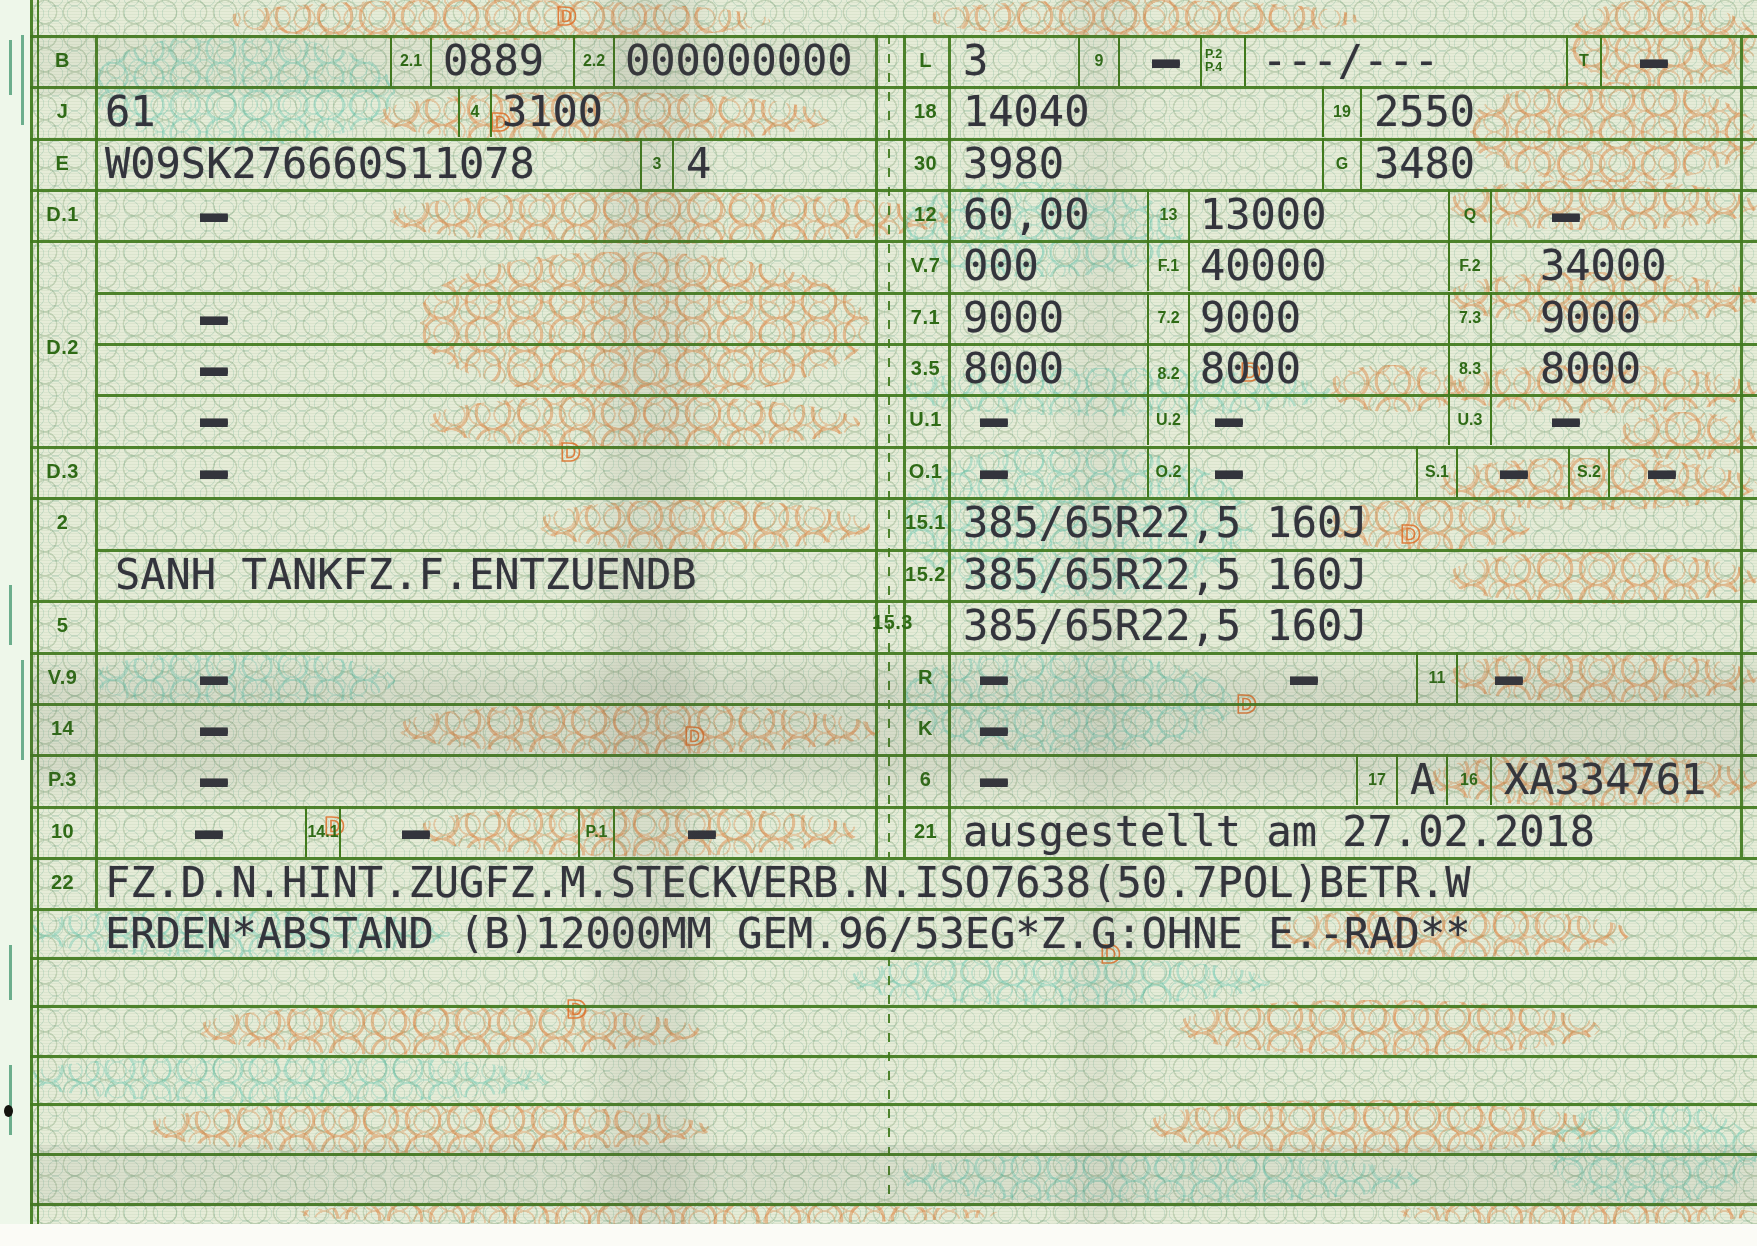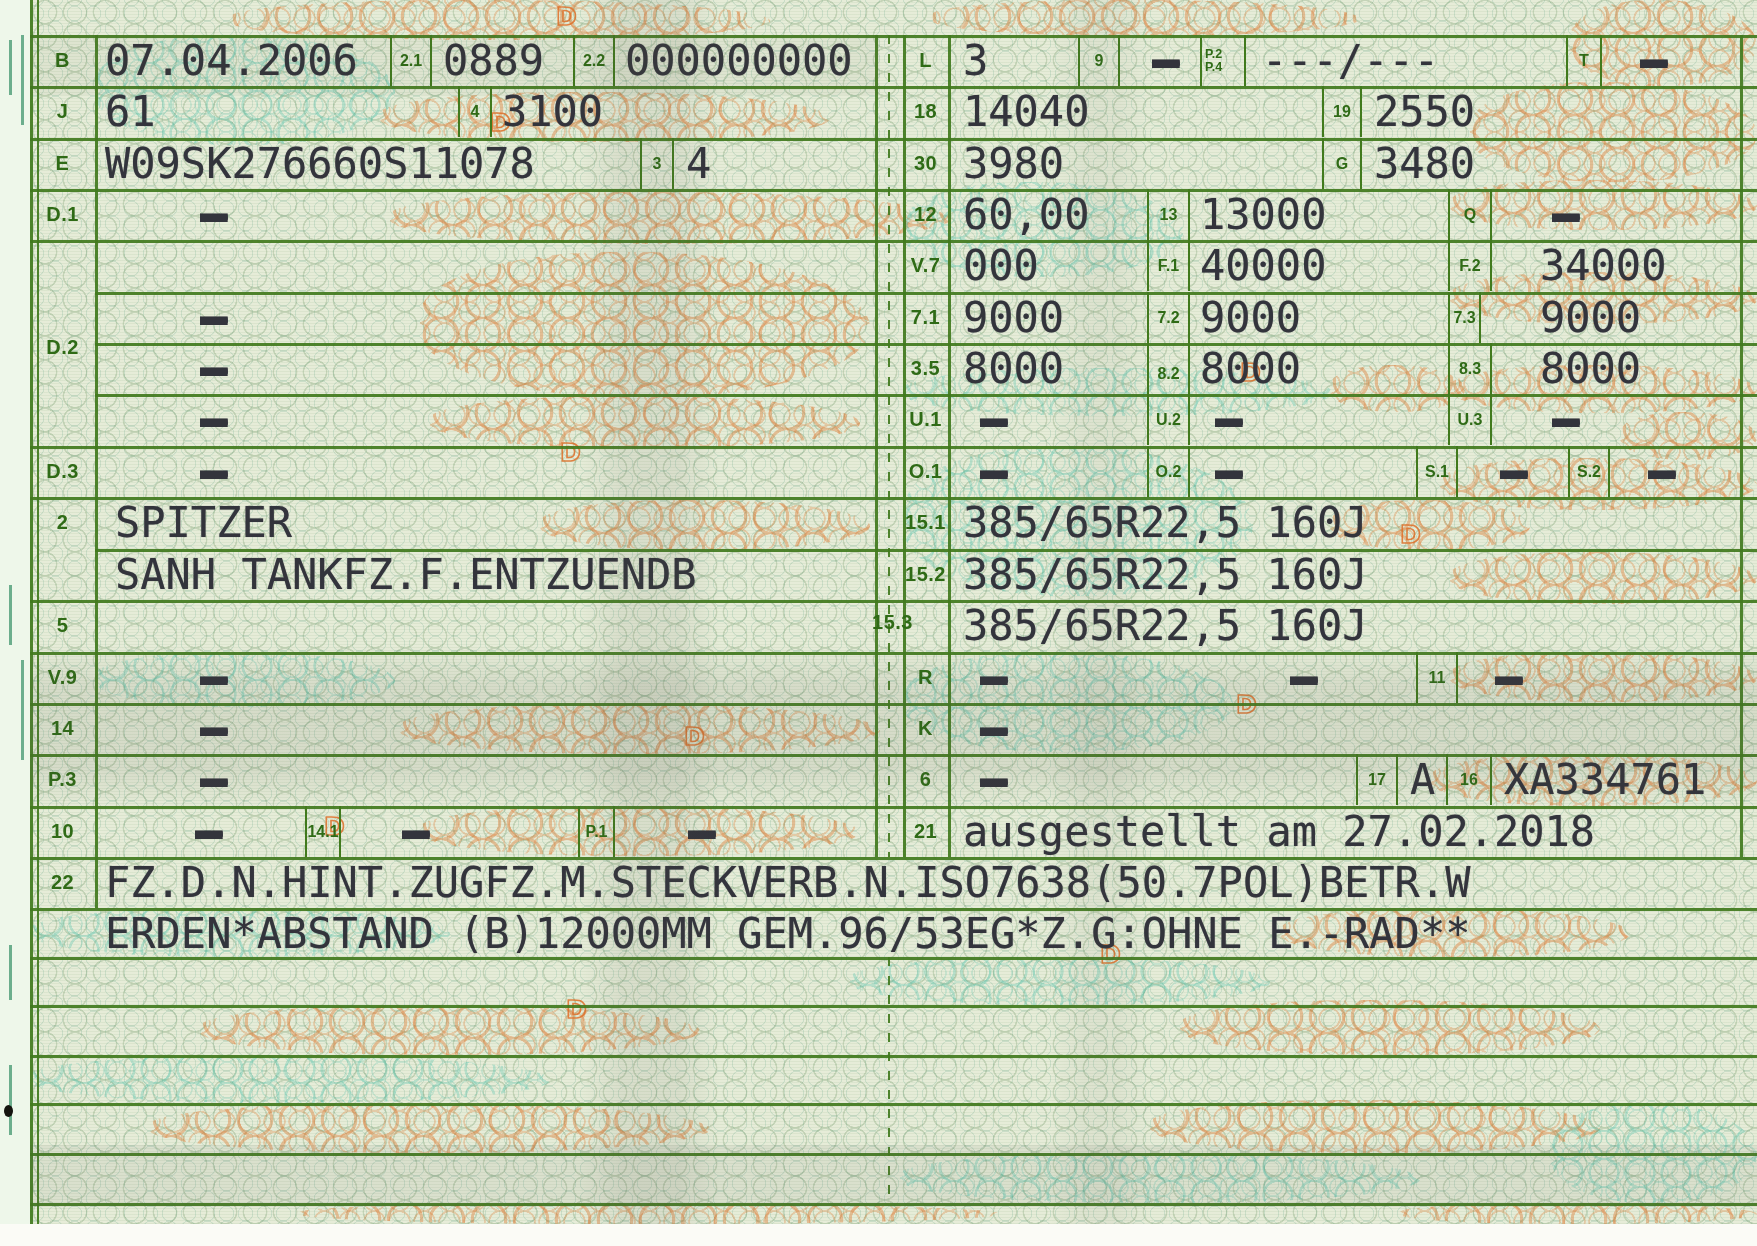--- a/index.html
+++ b/index.html
@@ -152,21 +152,20 @@
   <i class="vl thin" style="left:37px;top:0;height:1224px"></i>
   <i class="vl" style="left:95px;top:35px;height:873px"></i>
   <i class="vl" style="left:875px;top:35px;height:822px"></i>
   <i class="vl dsh" style="left:888px;top:35px;height:822px"></i>
   <i class="vl dsh" style="left:888px;top:957px;height:246px"></i>
   <i class="vl" style="left:903px;top:35px;height:822px"></i>
   <i class="vl" style="left:948px;top:35px;height:822px"></i>
   <i class="vl" style="left:1740px;top:35px;height:822px"></i>
 
   <div class="lab" style="left:30px;top:35px;width:65px;height:51px">B</div>
-  <div class="v" style="left:105px;top:35px">07.04.2006</div>
   <div class="sb" style="left:390px;top:35px;width:42px;height:51px">2.1</div>
   <div class="v" style="left:443px;top:35px">0889</div>
   <div class="sb" style="left:573px;top:35px;width:42px;height:51px">2.2</div>
   <div class="v" style="left:625px;top:35px">000000000</div>
 
   <div class="lab" style="left:30px;top:86px;width:65px;height:51px">J</div>
   <div class="v" style="left:105px;top:86px">61</div>
   <div class="sb" style="left:458px;top:86px;width:34px;height:51px">4</div>
   <div class="v" style="left:502px;top:86px">3100</div>
 
@@ -181,21 +180,20 @@
 
   <div class="v dv" style="left:200px;top:292px">–</div>
   <div class="lab" style="left:30px;top:322px;width:65px;height:51px">D.2</div>
   <div class="v dv" style="left:200px;top:343px">–</div>
   <div class="v dv" style="left:200px;top:394px">–</div>
 
   <div class="lab" style="left:30px;top:446px;width:65px;height:51px">D.3</div>
   <div class="v dv" style="left:200px;top:446px">–</div>
 
   <div class="lab" style="left:30px;top:497px;width:65px;height:51px">2</div>
-  <div class="v" style="left:115px;top:497px">SPITZER</div>
   <div class="v" style="left:115px;top:549px">SANH TANKFZ.F.ENTZUENDB</div>
   <div class="lab" style="left:30px;top:600px;width:65px;height:51px">5</div>
 
   <div class="lab" style="left:30px;top:652px;width:65px;height:51px">V.9</div>
   <div class="v dv" style="left:200px;top:652px">–</div>
   <div class="lab" style="left:30px;top:703px;width:65px;height:51px">14</div>
   <div class="v dv" style="left:200px;top:703px">–</div>
   <div class="lab" style="left:30px;top:754px;width:65px;height:51px">P.3</div>
   <div class="v dv" style="left:200px;top:754px">–</div>
 
@@ -239,21 +237,21 @@
   <div class="v" style="left:963px;top:240px">000</div>
   <div class="sb" style="left:1147px;top:240px;width:43px;height:51px">F.1</div>
   <div class="v" style="left:1200px;top:240px">40000</div>
   <div class="sb" style="left:1448px;top:240px;width:44px;height:51px">F.2</div>
   <div class="v" style="left:1540px;top:240px">34000</div>
 
   <div class="lab" style="left:903px;top:292px;width:45px;height:51px">7.1</div>
   <div class="v" style="left:963px;top:292px">9000</div>
   <div class="sb" style="left:1147px;top:292px;width:43px;height:51px">7.2</div>
   <div class="v" style="left:1200px;top:292px">9000</div>
-  <div class="sb" style="left:1448px;top:292px;width:33px;height:51px">7.3</div>
+  <div class="sb" style="left:1448px;top:292px;width:44px;height:51px">7.3</div>
   <div class="v" style="left:1540px;top:292px">9000</div>
 
   <div class="lab" style="left:903px;top:343px;width:45px;height:51px">3.5</div>
   <div class="v" style="left:963px;top:343px">8000</div>
   <div class="sb" style="left:1147px;top:343px;width:43px;height:62px">8.2</div>
   <div class="v" style="left:1200px;top:343px">8000</div>
   <div class="sb" style="left:1448px;top:343px;width:44px;height:51px">8.3</div>
   <div class="v" style="left:1540px;top:343px">8000</div>
 
   <div class="lab" style="left:903px;top:394px;width:45px;height:51px">U.1</div>

